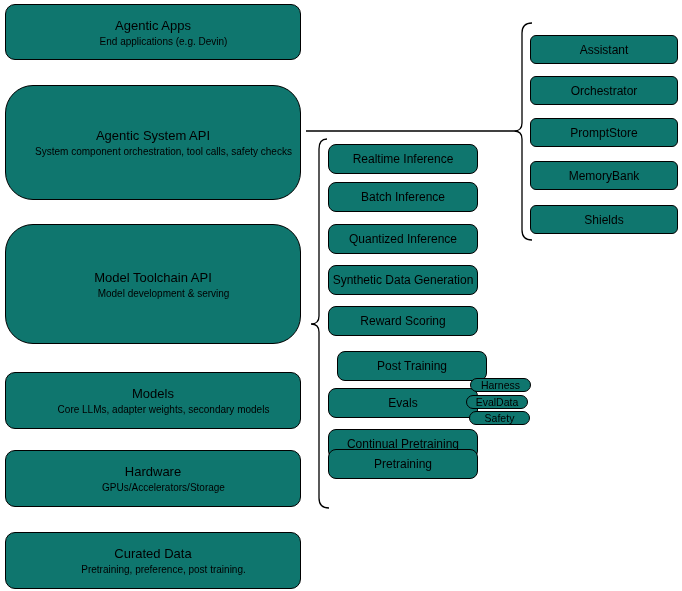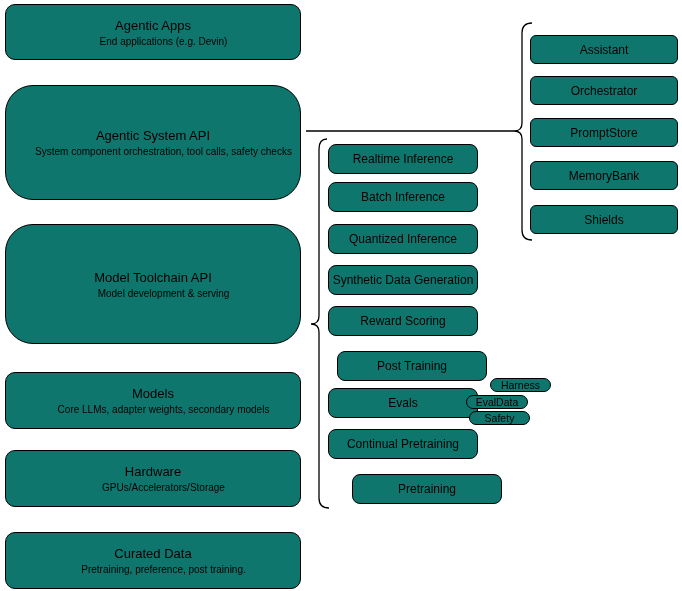--- a/index.html
+++ b/index.html
@@ -19,24 +19,24 @@
   .l1{top:85px;height:115px;border-radius:28px;}
   .l2{top:224px;height:120px;border-radius:28px;}
   .l3{top:372px;height:57px;border-radius:10px;}
   .l4{top:450px;height:57px;border-radius:10px;}
   .l5{top:532px;height:57px;border-radius:10px;}
   .btitle{font-size:13px;line-height:17px;}
   .bsub{font-size:10px;line-height:13px;margin-top:1px;padding-left:21px;}
   
   .mbox{left:328px;width:150px;height:30px;border-radius:8px;font-size:12px;}
   .m0{top:144px;}.m1{top:182px;}.m2{top:224px;}.m3{top:265px;}.m4{top:306px;}
-  .m5{top:351px;margin-left:9px;}.m6{top:388px;}.m7{top:429px;}.m8{top:474px;margin-left:24px;}
+  .m5{top:351px;margin-left:9px;}.m6{top:388px;}.m7{top:429px;}.m8{top:449px;}
   
   .pill{height:14px;border-radius:8px;font-size:10.5px;z-index:3;line-height:12px;}
-  .p0{left:470px;top:378px;width:61px;margin-left:20px;}
+  .p0{left:470px;top:378px;width:61px;}
   .p1{left:466px;top:395px;width:62px;}
   .p2{left:469px;top:411px;width:61px;}
   
   .rbox{left:530px;width:148px;height:29px;border-radius:6px;font-size:12px;}
   .r0{top:35px;}.r1{top:76px;}.r2{top:118px;}.r3{top:161px;}.r4{top:205px;}
 </style>
 </head>
 <body>
 
 <div class="canvas">

